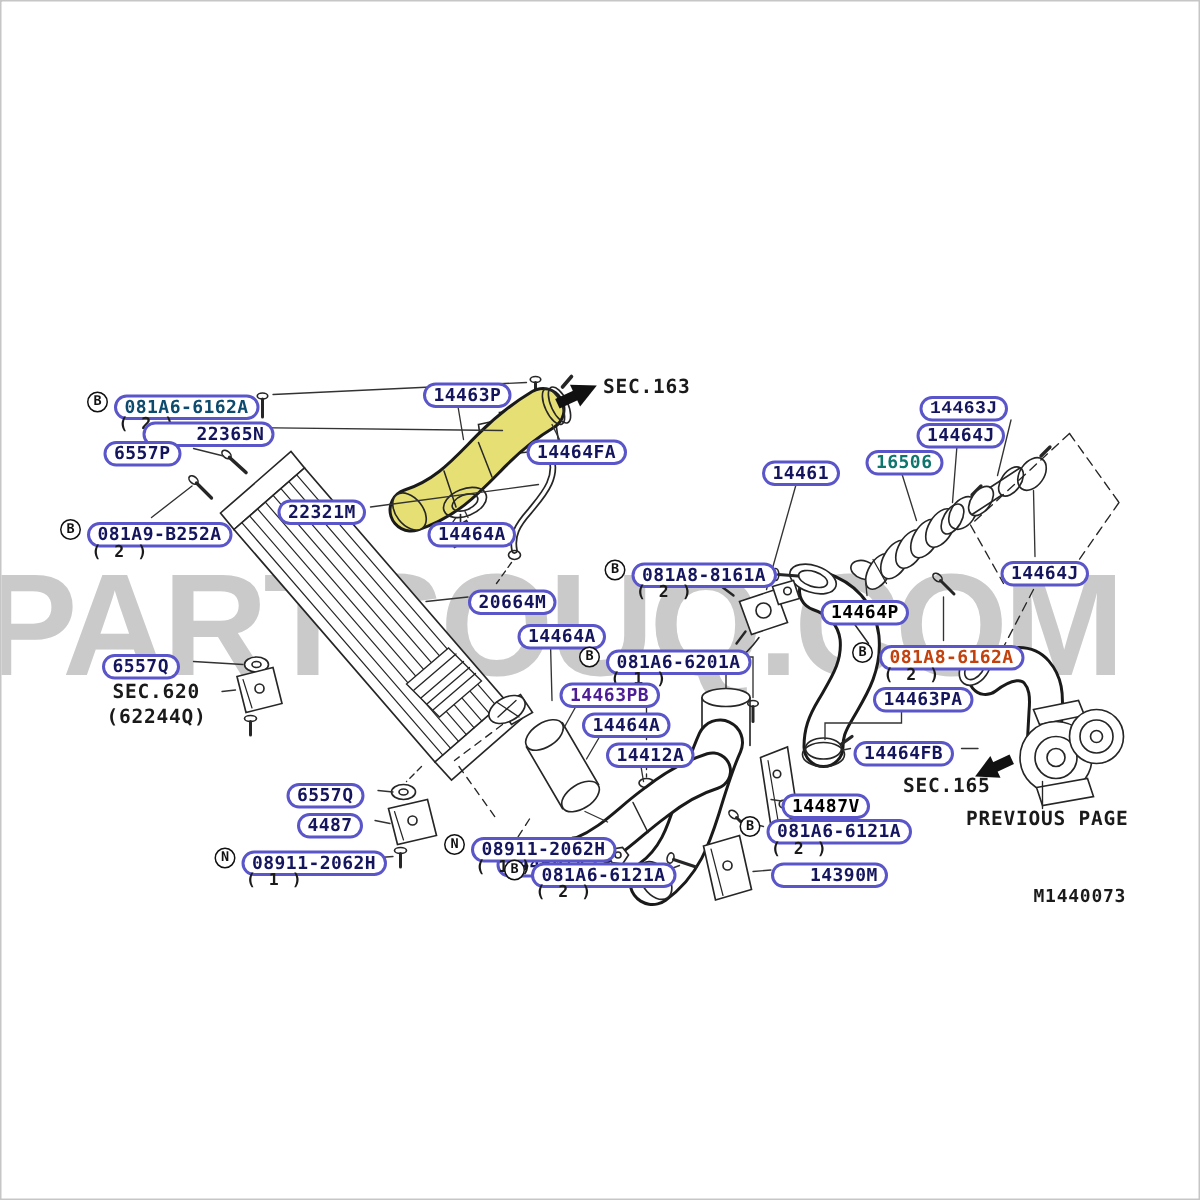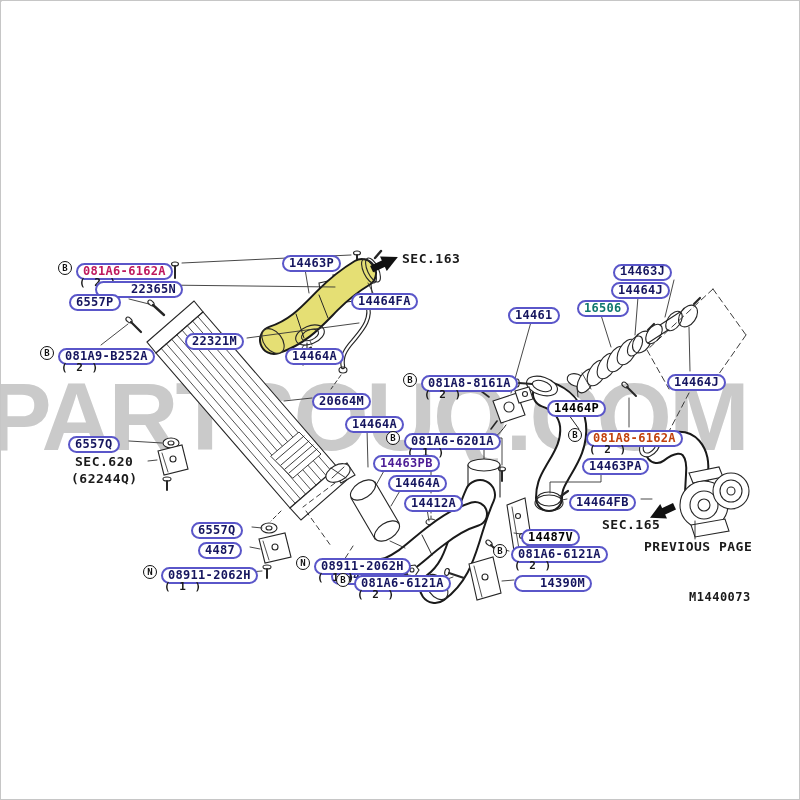--- a/index.html
+++ b/index.html
@@ -289,21 +289,21 @@
       <line x1="251" y1="526" x2="261" y2="527"></line>
       <line x1="249" y1="546" x2="259" y2="548"></line>
       <line x1="248" y1="571" x2="261" y2="570"></line>
       <line x1="389" y1="540" x2="404" y2="547"></line>
       <line x1="403" y1="562" x2="408" y2="566"></line>
       <line x1="444" y1="579" x2="452" y2="576"></line>
     </g>
   </svg>
 
   <div id="labels">
-      <div class="plabel" style="left: 75px; top: 259px;"><span class="pcirc">B</span><span class="pbox" style="border-color: rgb(90, 86, 201); color: #be185d;">081A6-6162A</span><div class="pqty">( 2 )</div></div>
+      <div class="plabel" style="left: 75px; top: 259px;"><span class="pcirc">B</span><span class="pbox" style="border-color: rgb(90, 86, 201); color: #0c4a6e;">081A6-6162A</span><div class="pqty">( 2 )</div></div>
       <div class="plabel" style="left: 94px; top: 277px;"><span class="pbox" style="border-color: rgb(90, 86, 201); color: rgb(21, 21, 94); padding-left: 34px;">22365N</span></div>
       <div class="plabel" style="left: 68px; top: 290px;"><span class="pbox" style="border-color: rgb(90, 86, 201); color: rgb(21, 21, 94);">6557P</span></div>
       <div class="plabel" style="left: 57px; top: 344px;"><span class="pcirc">B</span><span class="pbox" style="border-color: rgb(90, 86, 201); color: rgb(21, 21, 94);">081A9-B252A</span><div class="pqty">( 2 )</div></div>
       <div class="plabel" style="left: 184px; top: 329px;"><span class="pbox" style="border-color: rgb(90, 86, 201); color: rgb(21, 21, 94);">22321M</span></div>
       <div class="plabel" style="left: 281px; top: 251px;"><span class="pbox" style="border-color: rgb(90, 86, 201); color: rgb(21, 21, 94);">14463P</span></div>
       <div class="plabel" style="left: 350px; top: 289px;"><span class="pbox" style="border-color: rgb(90, 86, 201); color: rgb(21, 21, 94);">14464FA</span></div>
       <div class="plabel" style="left: 284px; top: 344px;"><span class="pbox" style="border-color: rgb(90, 86, 201); color: rgb(21, 21, 94);">14464A</span></div>
       <div class="plabel" style="left: 311px; top: 389px;"><span class="pbox" style="border-color: rgb(90, 86, 201); color: rgb(21, 21, 94);">20664M</span></div>
       <div class="plabel" style="left: 344px; top: 412px;"><span class="pbox" style="border-color: rgb(90, 86, 201); color: rgb(21, 21, 94);">14464A</span></div>
       <div class="plabel" style="left: 403px; top: 429px;"><span class="pcirc">B</span><span class="pbox" style="border-color: rgb(90, 86, 201); color: rgb(21, 21, 94);">081A6-6201A</span><div class="pqty">( 1 )</div></div>

